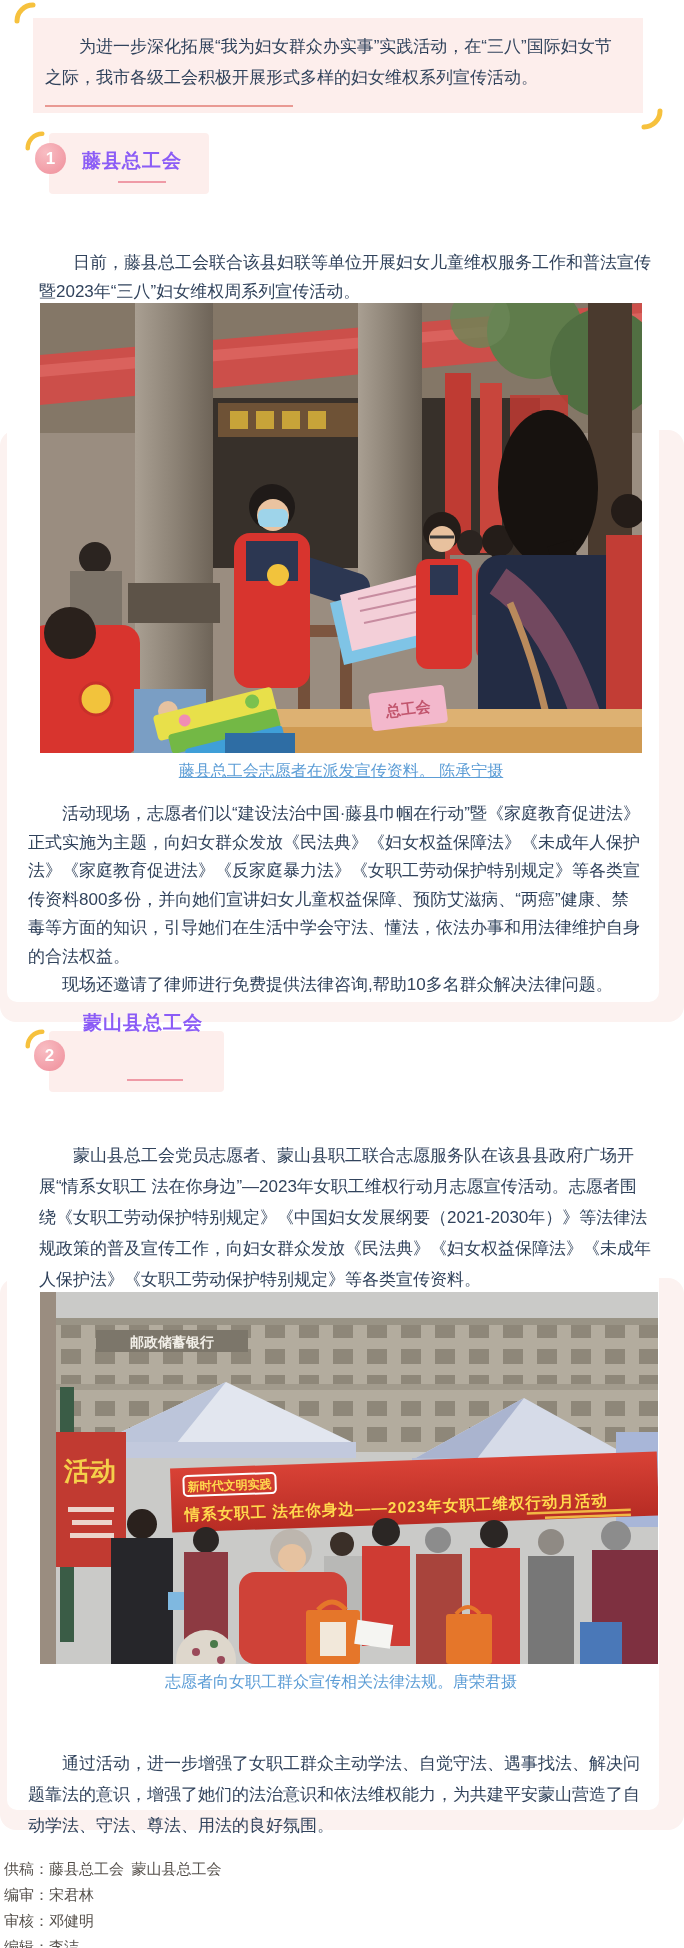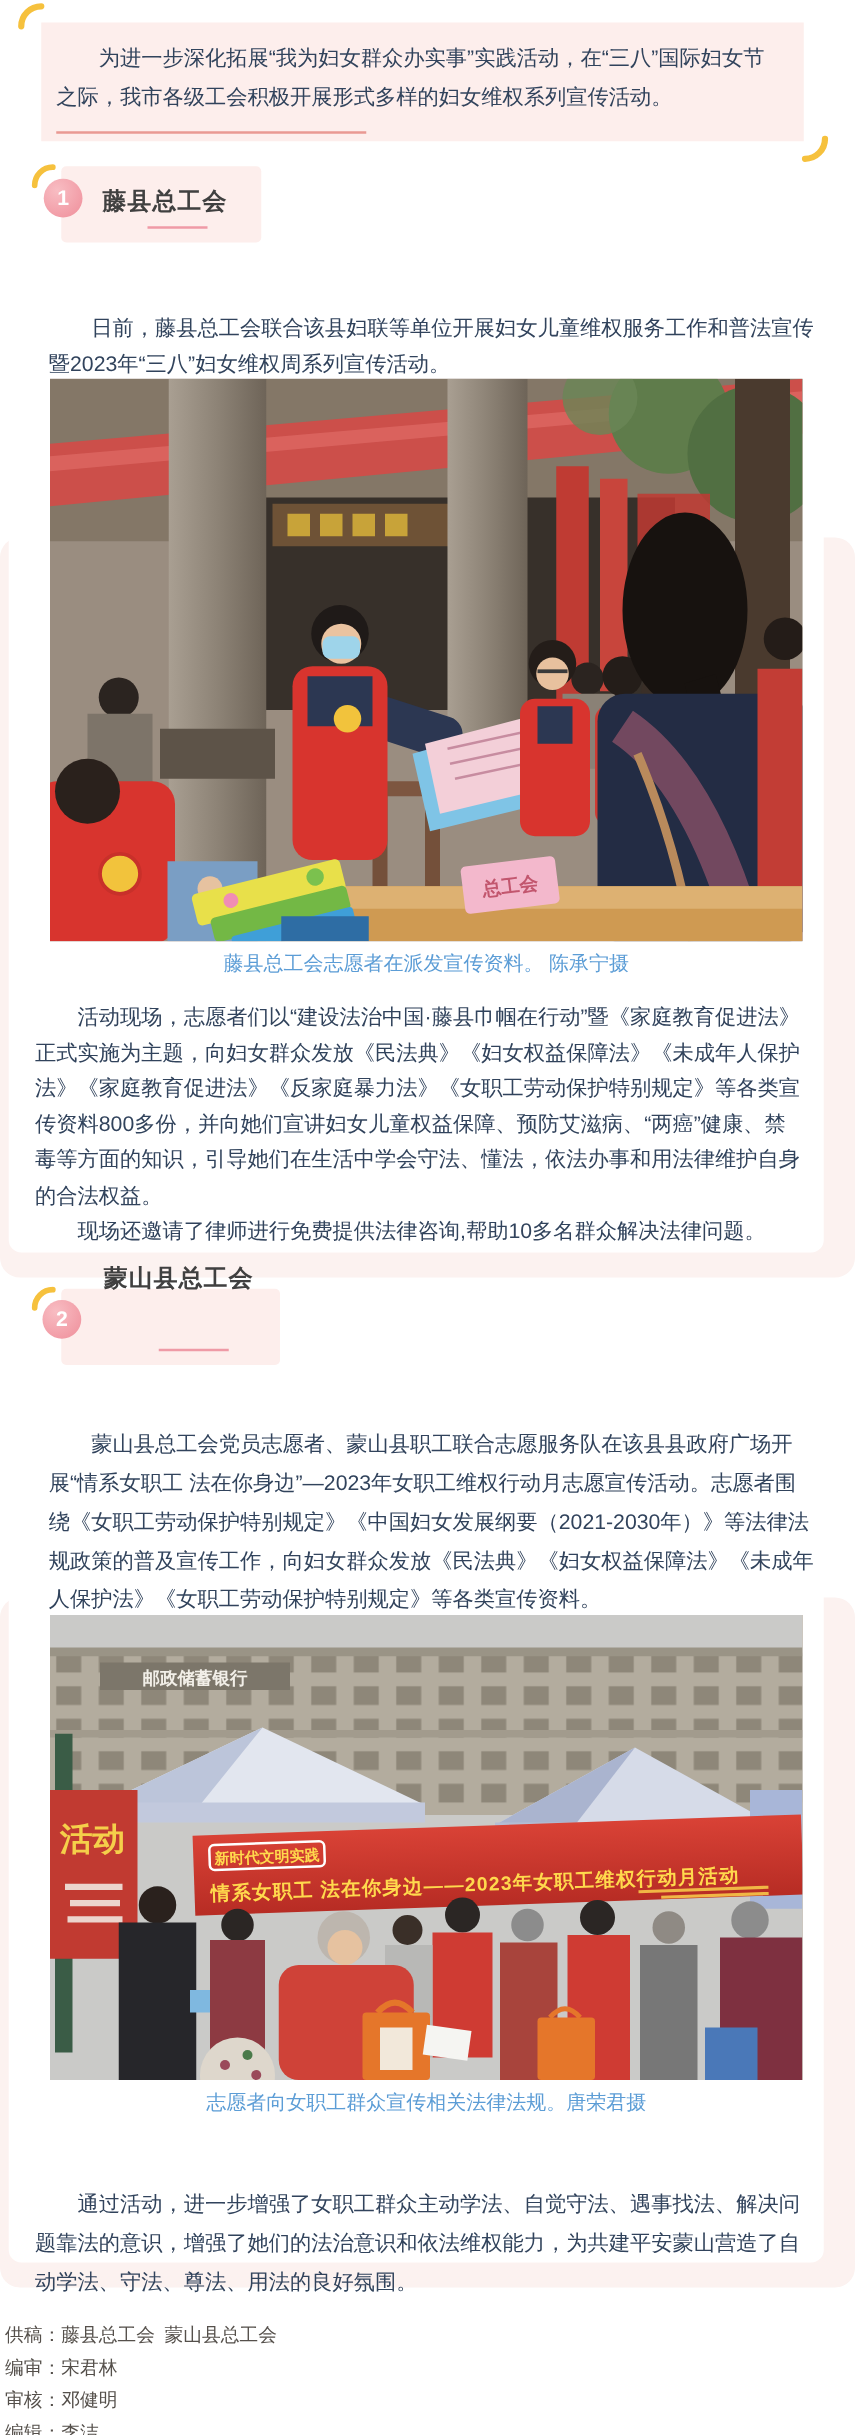--- a/index.html
+++ b/index.html
@@ -20,21 +20,21 @@
   .hdr-box1{left:49px;top:133px;width:160px;height:61px;}
   .hdr-box2{left:49px;top:1031px;width:175px;height:61px;}
   .badge{width:31px;height:31px;border-radius:50%;
          background:radial-gradient(circle at 35% 30%, #f8bdc3, #ef8e9a);
          color:#ffffff;font-weight:bold;font-size:17px;display:flex;align-items:center;justify-content:center;}
   .badge1{left:35px;top:143px;}
   .badge2{left:34px;top:1040px;}
   .hdr-arc{width:20px;height:20px;}
   .arc1{left:25px;top:131px;}
   .arc2{left:25px;top:1029px;}
-  .sec-title{font-size:19px;font-weight:bold;color:#404040;letter-spacing:1px;white-space:nowrap;}
+  .sec-title{font-size:19px;font-weight:bold;color:#8b5cf6;letter-spacing:1px;white-space:nowrap;}
   .title1{left:82px;top:148px;}
   .title2{left:83px;top:1010px;}
   .title-line{height:2px;background:#ef9aa6;}
   .tline1{left:118px;top:181px;width:48px;}
   .tline2{left:127px;top:1079px;width:56px;}
   
   .pink-container{left:0;width:684px;background:#fcf2f0;border-radius:16px;}
   .pc1{top:430px;height:592px;}
   .pc2{top:1278px;height:552px;}
   .white-card{left:7px;width:652px;background:#ffffff;border-radius:10px;}
@@ -42,23 +42,23 @@
   .wc2{top:1120px;height:690px;}
   
   .para{font-size:17px;color:#31435c;text-indent:2em;margin:0;}
   .lead1{left:39px;top:248px;width:614px;line-height:29px;}
   .lead2{left:39px;top:1140px;width:614px;line-height:31px;}
   .paras1{left:28px;top:800px;width:612px;line-height:28.5px;}
   .paras2{left:28px;top:1748px;width:612px;line-height:31px;}
   
   .photo{overflow:hidden;background:#9a8d80;}
   .photo1{left:40px;top:303px;width:602px;height:450px;}
-  .photo2{left:40px;top:1292px;width:602px;height:372px;}
+  .photo2{left:40px;top:1292px;width:602px;height:372px;padding-left:16px;}
   .caption{font-size:16px;color:#5c9dd6;text-align:center;width:602px;left:40px;}
-  .cap1{top:761px;}
+  .cap1{top:761px;text-decoration:underline;}
   .cap2{top:1672px;}
   
   .footer{left:4px;top:1856px;font-size:15px;line-height:26px;color:#55504b;}
   .footer div{white-space:pre;font-family:Liberation Serif, serif;}
 </style>
 </head>
 <body>
 
 <div id="page">
 

